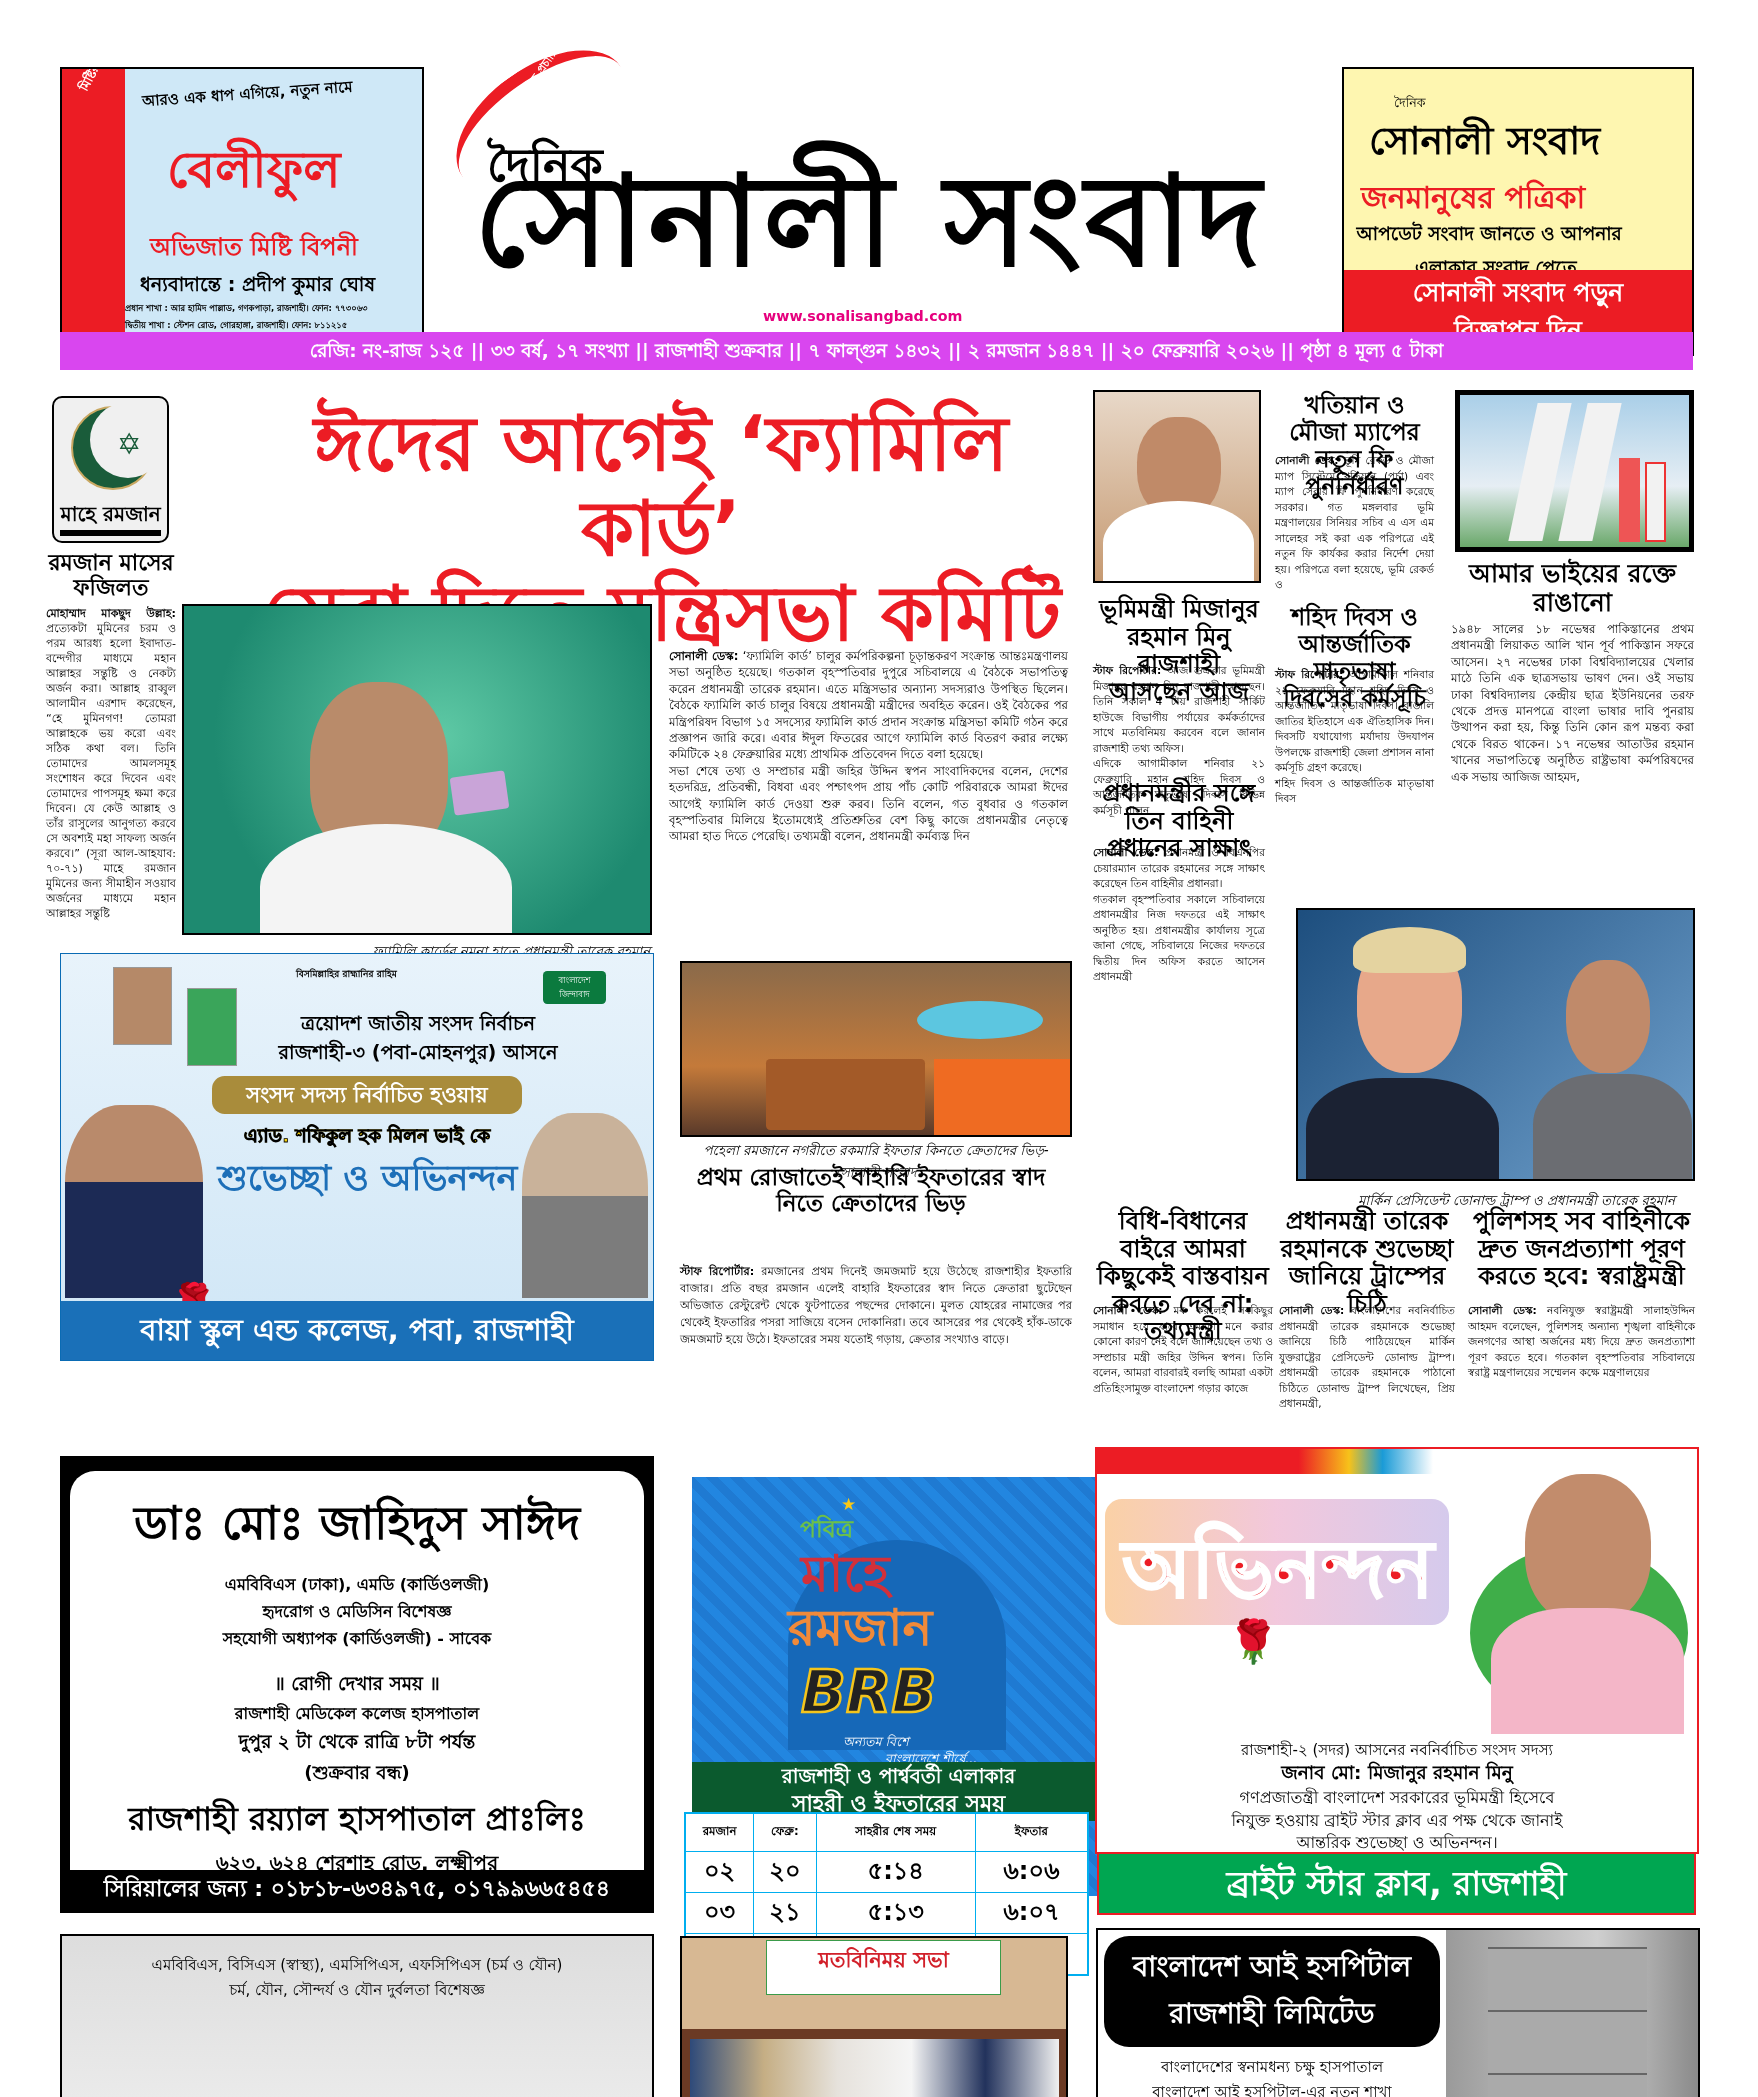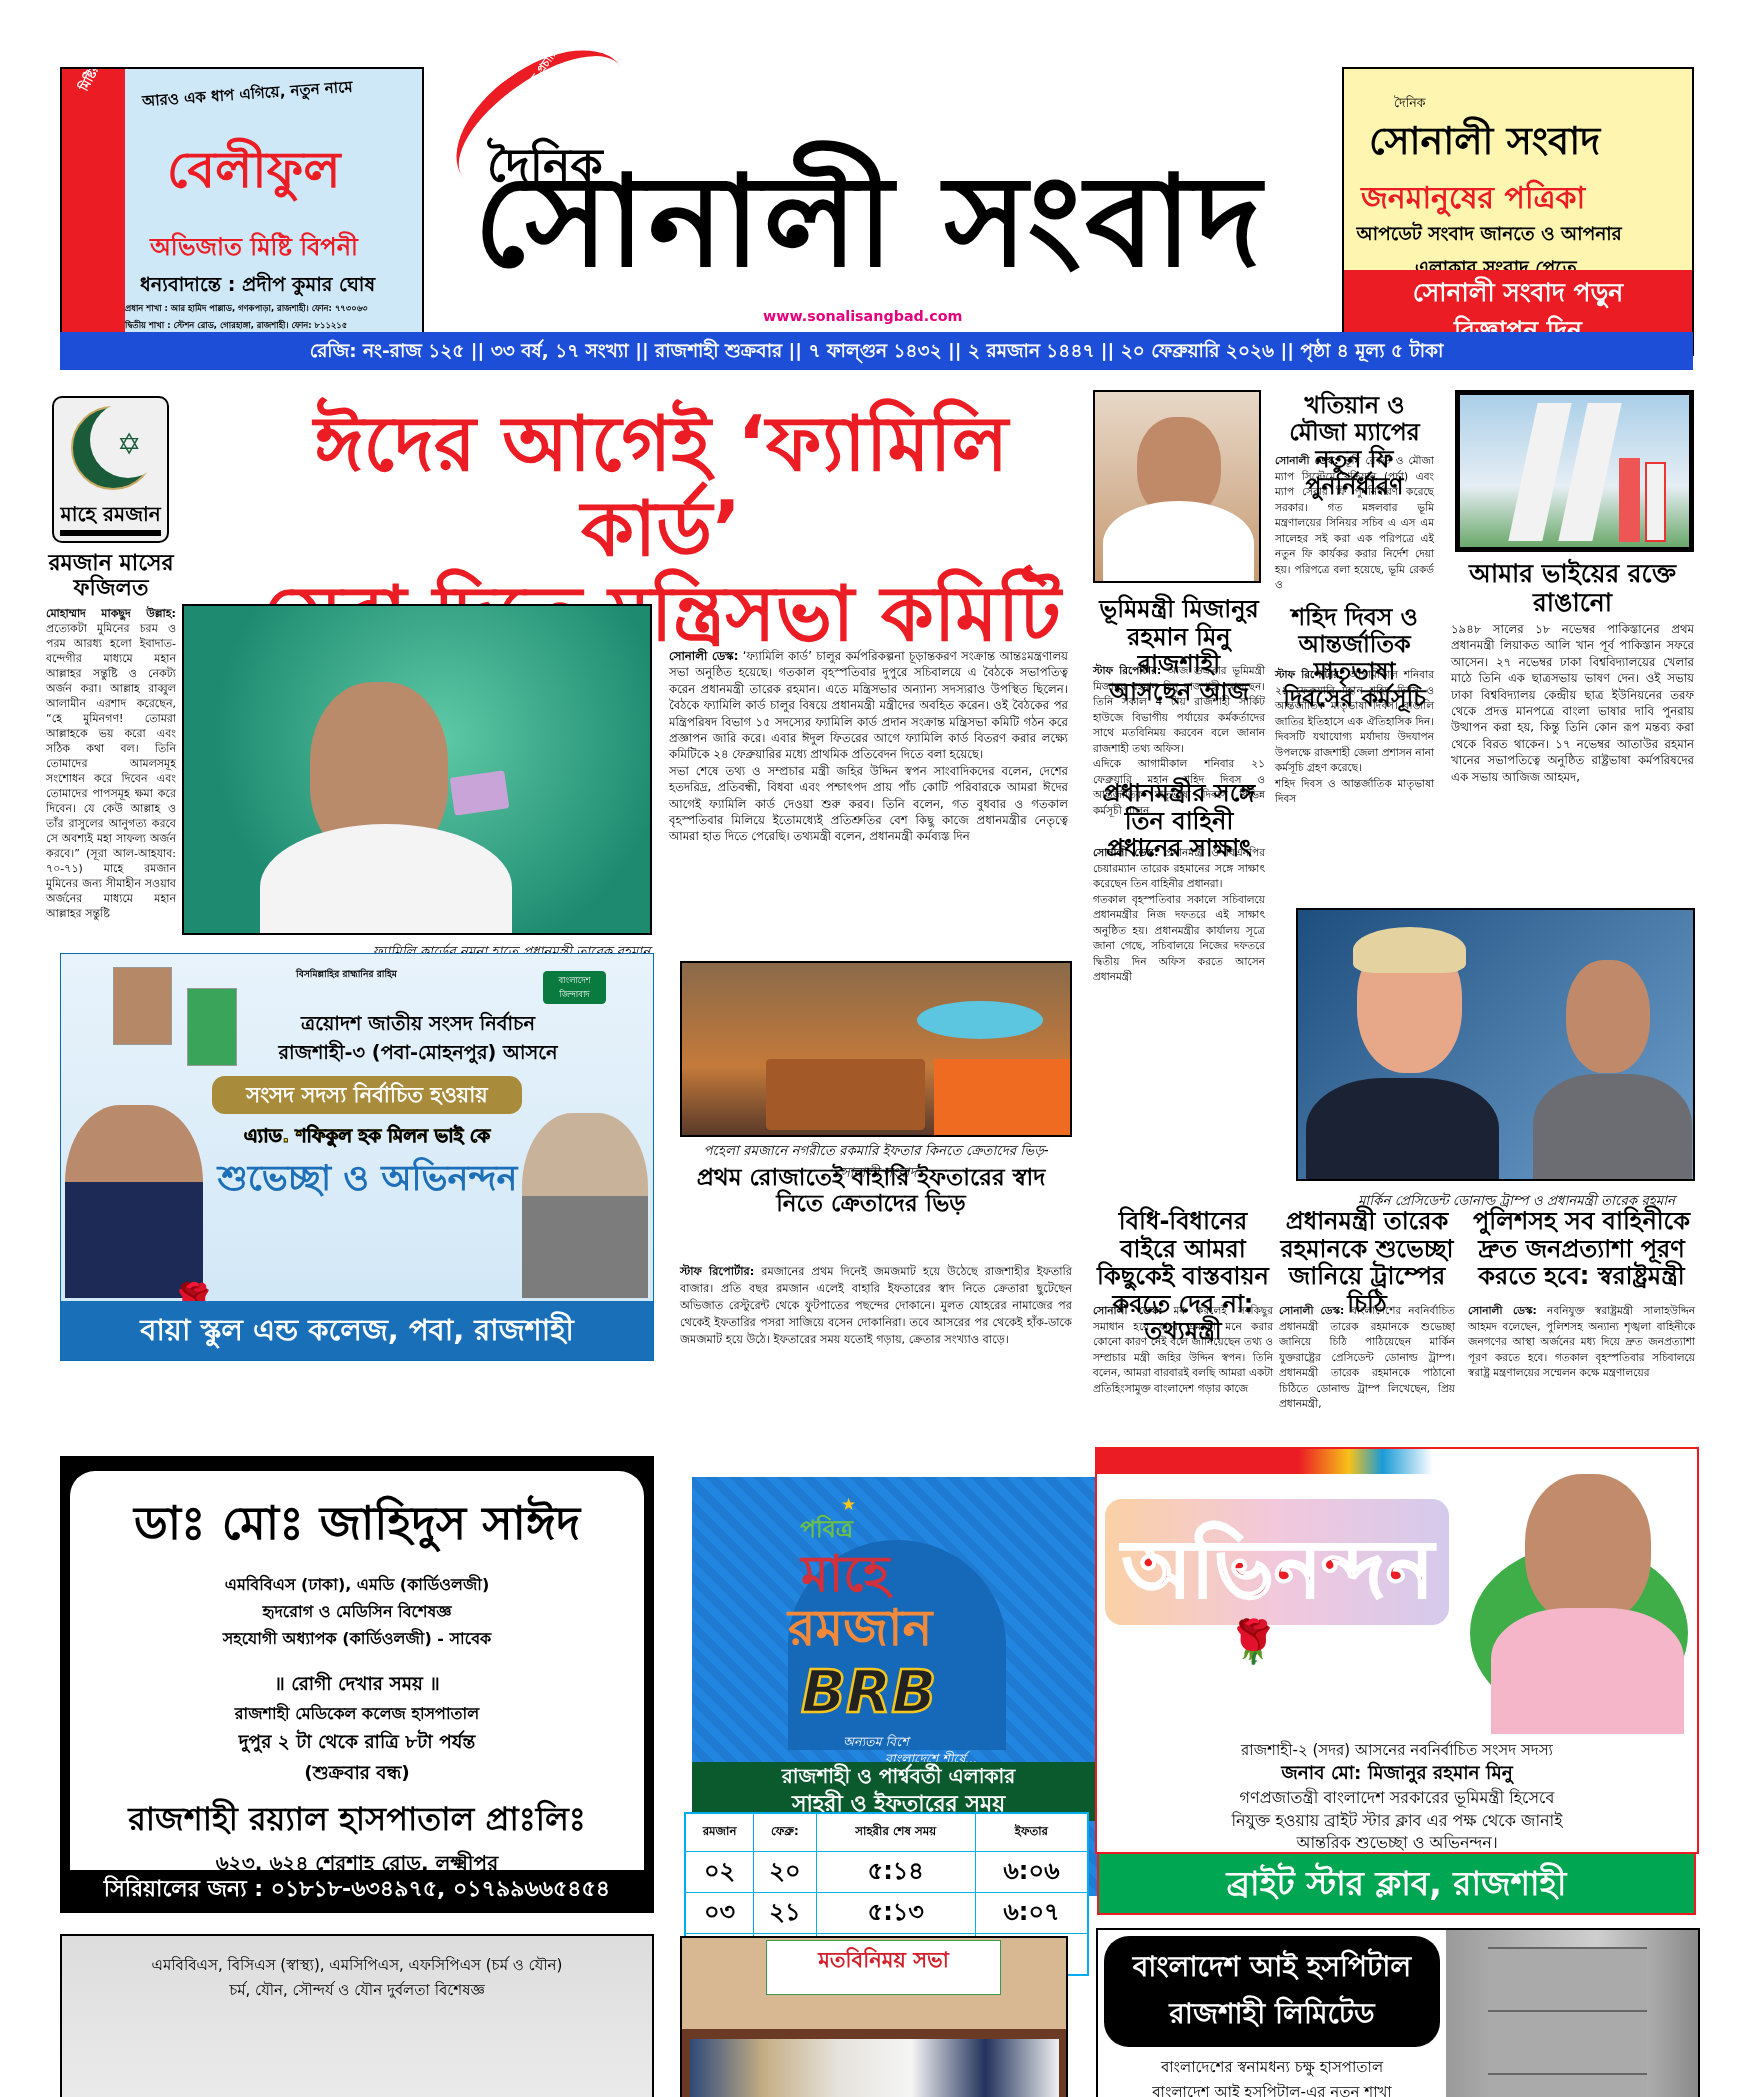--- a/index.html
+++ b/index.html
@@ -19,21 +19,21 @@
 #mast-dainik{left:487px;top:130px;font-size:46px;font-weight:bold}
 #mast-title{left:474px;top:159px;font-size:126px;font-weight:bold;letter-spacing:3.4px;line-height:1}
 #mast-url{left:763px;top:308px;font-size:14.3px;font-weight:bold;color:#e6007e}
 #ad-right{left:1342px;top:67px;width:352px;height:289px;border:2.5px solid #000;background:#fef6b0}
 #ad-right .dainik{position:absolute;left:50px;top:25px;font-size:12.6px}
 #ad-right .name{position:absolute;left:25px;top:42px;font-size:38px;font-weight:bold}
 #ad-right .slogan{position:absolute;left:17px;top:105px;font-size:30px;font-weight:bold;color:#ec1c24}
 #ad-right .l1{position:absolute;left:12.6px;top:151px;font-size:18.5px;font-weight:bold}
 #ad-right .l2{position:absolute;left:71px;top:185px;font-size:18.5px;font-weight:bold}
 #ad-right .redbox{position:absolute;left:0;bottom:0;width:100%;height:84px;background:#ec1c24;color:#fff;text-align:center;font-size:25px;font-weight:bold;line-height:38px;padding-top:4.2px}
-#dateline{left:60px;top:332px;width:1633px;height:38px;background:#1d4ed8;color:#fff;font-size:18.5px;font-weight:bold;text-align:center;line-height:38px;white-space:nowrap}
+#dateline{left:60px;top:332px;width:1633px;height:38px;background:#d946ef;color:#fff;font-size:18.5px;font-weight:bold;text-align:center;line-height:38px;white-space:nowrap}
 .hl{font-weight:bold;line-height:1.15;text-align:center}
 .body{font-size:14.3px;line-height:20.6px;text-align:justify}
 .body b{font-weight:bold}
 .cap{font-style:italic;font-size:13.4px;text-align:center}
 .photo{position:absolute;border:2.5px solid #000;overflow:hidden}
 
 #ram-logo{left:52px;top:396px;width:117px;height:147px;border:2.5px solid #000;border-radius:10px;background:#f0f0f0;overflow:hidden}
 #ram-logo .moon{position:absolute;left:17px;top:8.4px;width:84px;height:84px;border-radius:50%;background:#1a5c3a;border:2.5px solid #c9a862}
 #ram-logo .moon-cut{position:absolute;left:36px;top:4.2px;width:76px;height:76px;border-radius:50%;background:#f0f0f0}
 #ram-logo .star{position:absolute;left:63px;top:29px;font-size:29px;color:#1a5c3a}

